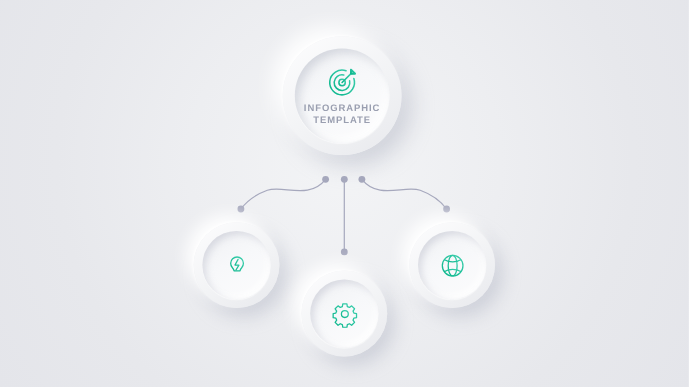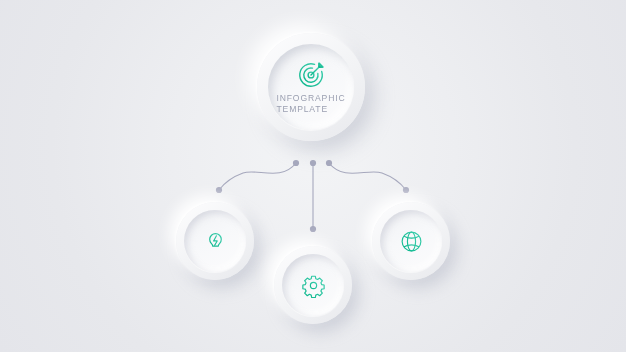--- a/index.html
+++ b/index.html
@@ -92,23 +92,24 @@
     box-shadow:
       inset 3px 3px 7px rgba(163,168,184,0.34),
       inset -3px -3px 7px rgba(255,255,255,0.95),
       0 1px 1px rgba(255,255,255,0.6);
   }
 
   .icon-wrap { line-height: 0; }
   .node.main .icon-wrap { margin-bottom: 3px; }
 
   .label {
+    text-align: center;
     color: #9a9fb0;
     font-size: 8.6px;
-    font-weight: 400;
+    font-weight: 700;
     letter-spacing: 0.85px;
     line-height: 11px;
     text-transform: uppercase;
     user-select: none;
   }
 </style>
 </head>
 <body>
 
 <div id="stage">

